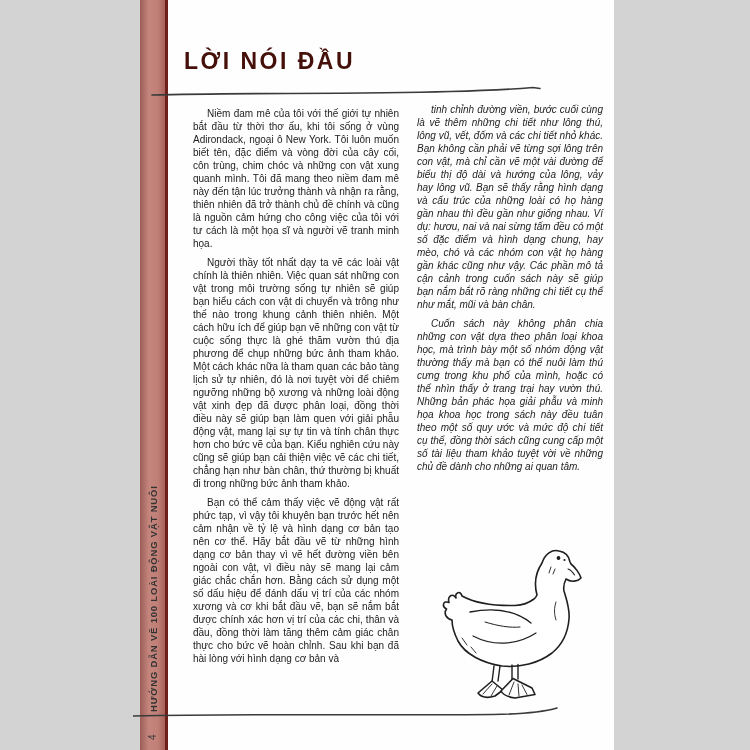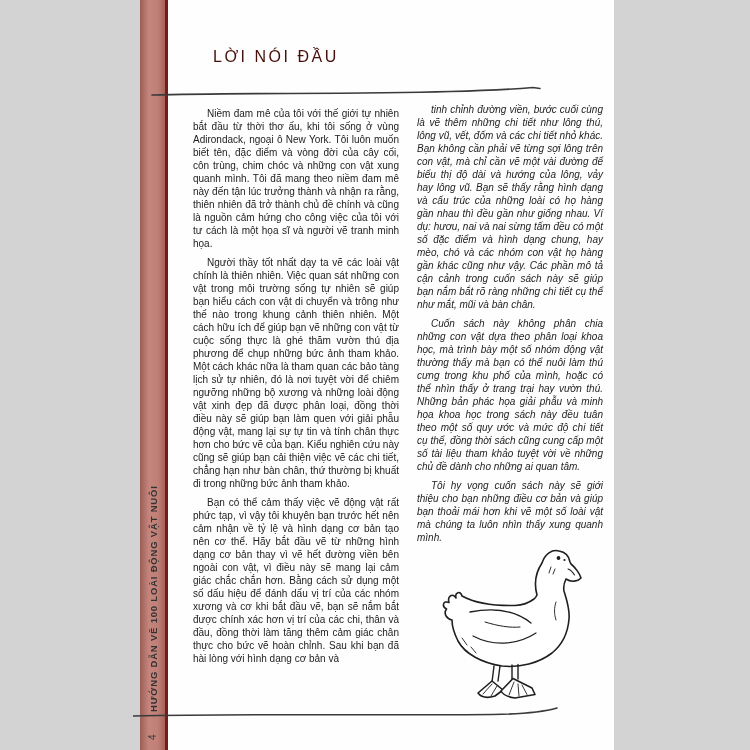--- a/index.html
+++ b/index.html
@@ -28,22 +28,22 @@
     transform:rotate(-90deg); transform-origin:0 0;
     font-size:9.5px; font-weight:bold; letter-spacing:0.8px;
     color:#333333; line-height:20px; white-space:nowrap;
   }
   .page-number{
     position:absolute; left:145px; top:740px; width:16px; height:16px;
     transform:rotate(-90deg); transform-origin:0 0;
     font-size:10px; color:#3a3a3a; line-height:16px;
   }
   .title{
-    position:absolute; left:213px; top:48px;
-    font-size:16px; font-weight:normal; letter-spacing:2.5px;
+    position:absolute; left:184px; top:48px;
+    font-size:23px; font-weight:bold; letter-spacing:2.5px;
     color:var(--title_color);
   }
   .title-underline{ position:absolute; left:150px; top:84px; }
   .bottom-rule{ position:absolute; left:133px; top:706px; }
   .col{
     position:absolute; font-size:10px; line-height:13px;
     color:var(--body_text); text-align:justify;
   }
   .col p{ text-indent:14px; margin-bottom:6px; }
   .col-left{ left:193px; top:107px; width:206px; }
@@ -70,21 +70,20 @@
 
 <div class="col col-left">
   <p>Niềm đam mê của tôi với thế giới tự nhiên bắt đầu từ thời thơ ấu, khi tôi sống ở vùng Adirondack, ngoại ô New York. Tôi luôn muốn biết tên, đặc điểm và vòng đời của cây cối, côn trùng, chim chóc và những con vật xung quanh mình. Tôi đã mang theo niềm đam mê này đến tận lúc trưởng thành và nhận ra rằng, thiên nhiên đã trở thành chủ đề chính và cũng là nguồn cảm hứng cho công việc của tôi với tư cách là một họa sĩ và người vẽ tranh minh họa.</p>
   <p>Người thầy tốt nhất dạy ta vẽ các loài vật chính là thiên nhiên. Việc quan sát những con vật trong môi trường sống tự nhiên sẽ giúp bạn hiểu cách con vật di chuyển và trông như thế nào trong khung cảnh thiên nhiên. Một cách hữu ích để giúp bạn vẽ những con vật từ cuộc sống thực là ghé thăm vườn thú địa phương để chụp những bức ảnh tham khảo. Một cách khác nữa là tham quan các bảo tàng lịch sử tự nhiên, đó là nơi tuyệt vời để chiêm ngưỡng những bộ xương và những loài động vật xinh đẹp đã được phân loại, đồng thời điều này sẽ giúp bạn làm quen với giải phẫu động vật, mang lại sự tự tin và tính chân thực hơn cho bức vẽ của bạn. Kiểu nghiên cứu này cũng sẽ giúp bạn cải thiện việc vẽ các chi tiết, chẳng hạn như bàn chân, thứ thường bị khuất đi trong những bức ảnh tham khảo.</p>
   <p>Bạn có thể cảm thấy việc vẽ động vật rất phức tạp, vì vậy tôi khuyên bạn trước hết nên cảm nhận về tỷ lệ và hình dạng cơ bản tạo nên cơ thể. Hãy bắt đầu vẽ từ những hình dạng cơ bản thay vì vẽ hết đường viền bên ngoài con vật, vì điều này sẽ mang lại cảm giác chắc chắn hơn. Bằng cách sử dụng một số dấu hiệu để đánh dấu vị trí của các nhóm xương và cơ khi bắt đầu vẽ, bạn sẽ nắm bắt được chính xác hơn vị trí của các chi, thân và đầu, đồng thời làm tăng thêm cảm giác chân thực cho bức vẽ hoàn chỉnh. Sau khi bạn đã hài lòng với hình dạng cơ bản và</p>
 </div>
 
 <div class="col col-right">
   <p>tinh chỉnh đường viền, bước cuối cùng là vẽ thêm những chi tiết như lông thú, lông vũ, vết, đốm và các chi tiết nhỏ khác. Bạn không cần phải vẽ từng sợi lông trên con vật, mà chỉ cần vẽ một vài đường để biểu thị độ dài và hướng của lông, vảy hay lông vũ. Bạn sẽ thấy rằng hình dạng và cấu trúc của những loài có họ hàng gần nhau thì đều gần như giống nhau. Ví dụ: hươu, nai và nai sừng tấm đều có một số đặc điểm và hình dạng chung, hay mèo, chó và các nhóm con vật họ hàng gần khác cũng như vậy. Các phần mô tả cận cảnh trong cuốn sách này sẽ giúp bạn nắm bắt rõ ràng những chi tiết cụ thể như mắt, mũi và bàn chân.</p>
   <p>Cuốn sách này không phân chia những con vật dựa theo phân loại khoa học, mà trình bày một số nhóm động vật thường thấy mà bạn có thể nuôi làm thú cưng trong khu phố của mình, hoặc có thể nhìn thấy ở trang trại hay vườn thú. Những bản phác họa giải phẫu và minh họa khoa học trong sách này đều tuân theo một số quy ước và mức độ chi tiết cụ thể, đồng thời sách cũng cung cấp một số tài liệu tham khảo tuyệt vời về những chủ đề dành cho những ai quan tâm.</p>
-  <p>Tôi hy vọng cuốn sách này sẽ giới thiệu cho bạn những điều cơ bản và giúp bạn thoải mái hơn khi vẽ một số loài vật mà chúng ta luôn nhìn thấy xung quanh mình.</p>
 </div>
 
 <div class="duck">
   <svg viewBox="0 0 148 158">
     <g fill="none" stroke="#1f1f1f" stroke-width="1.6" stroke-linecap="round" stroke-linejoin="round">
 
       <path fill="#ffffff" d="M 97 49
         C 94 38, 96 26, 102 17
         C 105 8, 112 3, 119 5
         C 125 6, 129 10, 130 16

